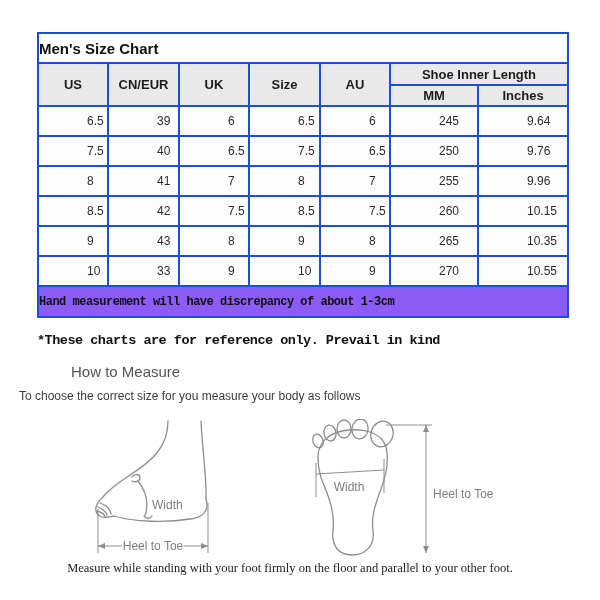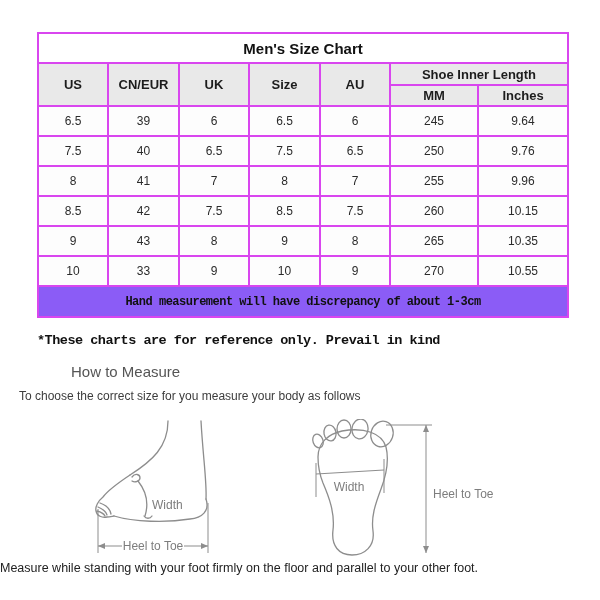--- a/index.html
+++ b/index.html
@@ -10,22 +10,21 @@
     font-family: "Liberation Sans", sans-serif;
     color: #2b2b2b;
   }
   .size-table {
     margin: 32px 0 0 37px;
     border-collapse: collapse;
     table-layout: fixed;
     width: 530px;
   }
   .size-table th, .size-table td {
-    border: 2px solid #d946ef;
-    text-align: center;
+    border: 2px solid #1d4ed8;
     vertical-align: middle;
     padding: 0;
   }
   .title-cell {
     height: 28px;
     font-size: 15px;
     font-weight: bold;
     background: #ffffff;
     color: #111;
   }
@@ -35,20 +34,21 @@
     font-weight: bold;
     color: #1c1c1c;
   }
   .hdr-main { height: 41px; }
   .hdr-group { height: 20px; }
   .hdr-sub { height: 19px; font-weight: normal; font-size: 12px; margin-top: 32px; }
   .data-row td {
     height: 28px;
     font-size: 12px;
     background: #fdfdfd;
+    padding-left: 48px;
   }
   .footnote-cell {
     height: 29px;
     font-family: Liberation Mono, monospace;
     font-weight: bold;
     font-size: 12px;
     letter-spacing: -0.5px;
     background: #8b5cf6;
     color: #111;
   }
@@ -72,24 +72,25 @@
   }
   .diagrams {
     margin: 14px 0 0 88px;
     display: flex;
     align-items: flex-end;
     gap: 14px;
     height: 142px;
   }
   .diagram-caption {
     margin-top: 2px;
-    text-align: left;
+    text-align: center;
     font-size: 12.5px;
     color: #222222;
     width: 580px;
+    font-family: Liberation Serif, serif;
   }
   svg { display: block; }
   .sketch { stroke: #8d8d8d; fill: none; stroke-width: 1.3; stroke-linecap: round; }
   .measure { stroke: #8d8d8d; fill: none; stroke-width: 1; }
   .arrowhead { fill: #8d8d8d; stroke: none; }
   .diagram-label { font-family: "Liberation Sans", sans-serif; font-size: 12px; fill: #7d7d7d; stroke: none; }
 </style>
 </head>
 <body>
 

